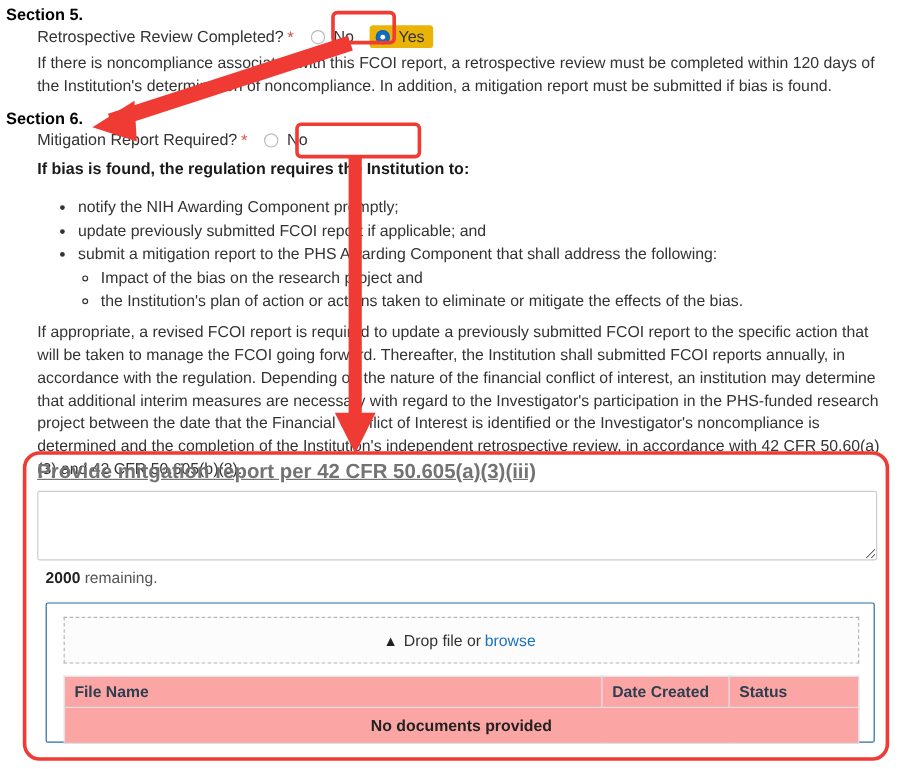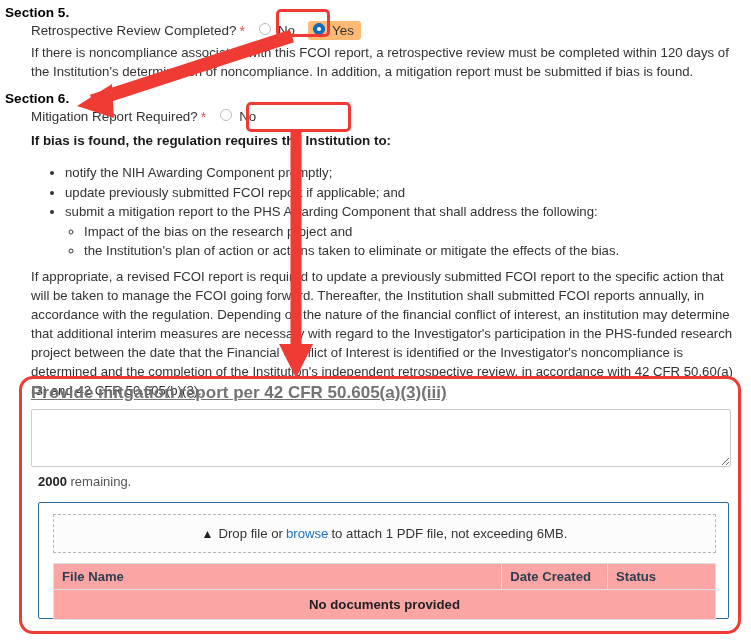--- a/index.html
+++ b/index.html
@@ -45,26 +45,27 @@
     color: #d9534f;
     font-size: 14px;
     margin-left: 3px;
     line-height: 1;
   }
 
   .radio-group { display: flex; align-items: center; margin-left: 9px; }
 
   .radio-opt {
     display: flex;
+    align-items: center;
     padding: 2px 7px 2px 5px;
     border-radius: 3px;
     cursor: pointer;
   }
   .radio-opt + .radio-opt { margin-left: 6px; }
-  .radio-opt.selected { background: #fdba74; }
+  .radio-opt.selected { background: #eab308; }
 
   .radio-dot {
     width: 12px; height: 12px;
     border-radius: 50%;
     border: 1px solid #b8bcc0;
     background: #fff;
     display: inline-block;
     position: relative;
     flex: none;
   }
@@ -289,21 +290,20 @@
     <div id="remaining-line">
       <span id="remaining-count">2000</span><span> remaining.</span>
     </div>
 
     <div id="upload-card">
 
       <div id="dropzone">
         <span class="upload-ico">▲</span>
         <span>Drop file or </span>
           <a href="#" class="browse-link">browse</a>
-          <span> to attach 1 PDF file, not exceeding 6MB.</span>
       </div>
 
       <table id="file-table">
         <thead>
           <tr>
             <th class="c-name">File Name</th>
             <th class="c-date">Date Created</th>
             <th class="c-stat">Status</th>
           </tr>
         </thead>

